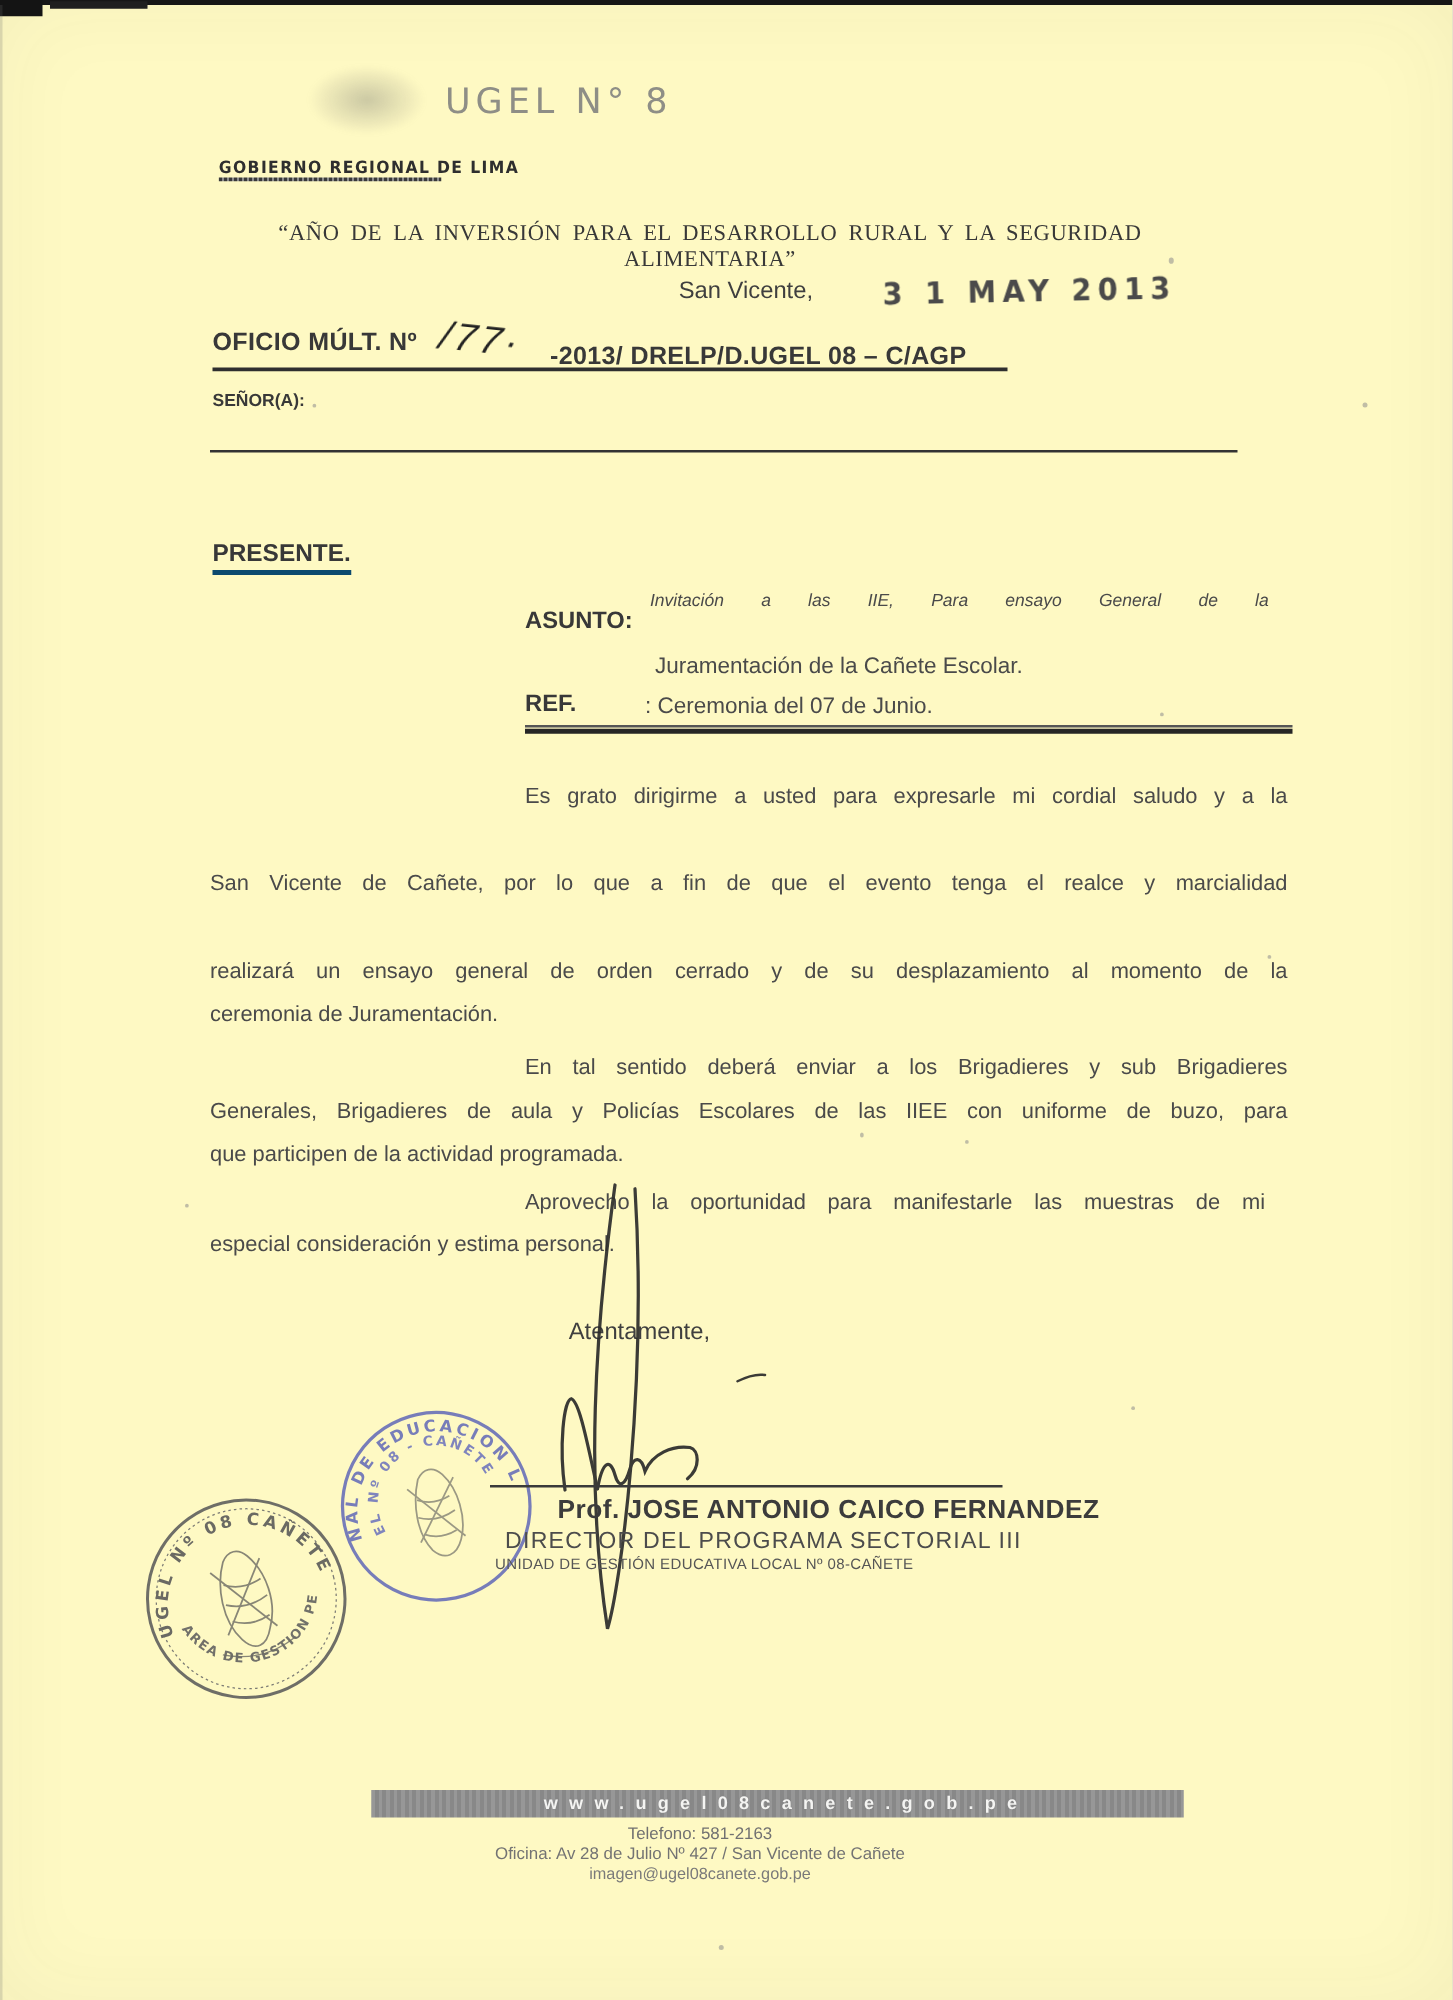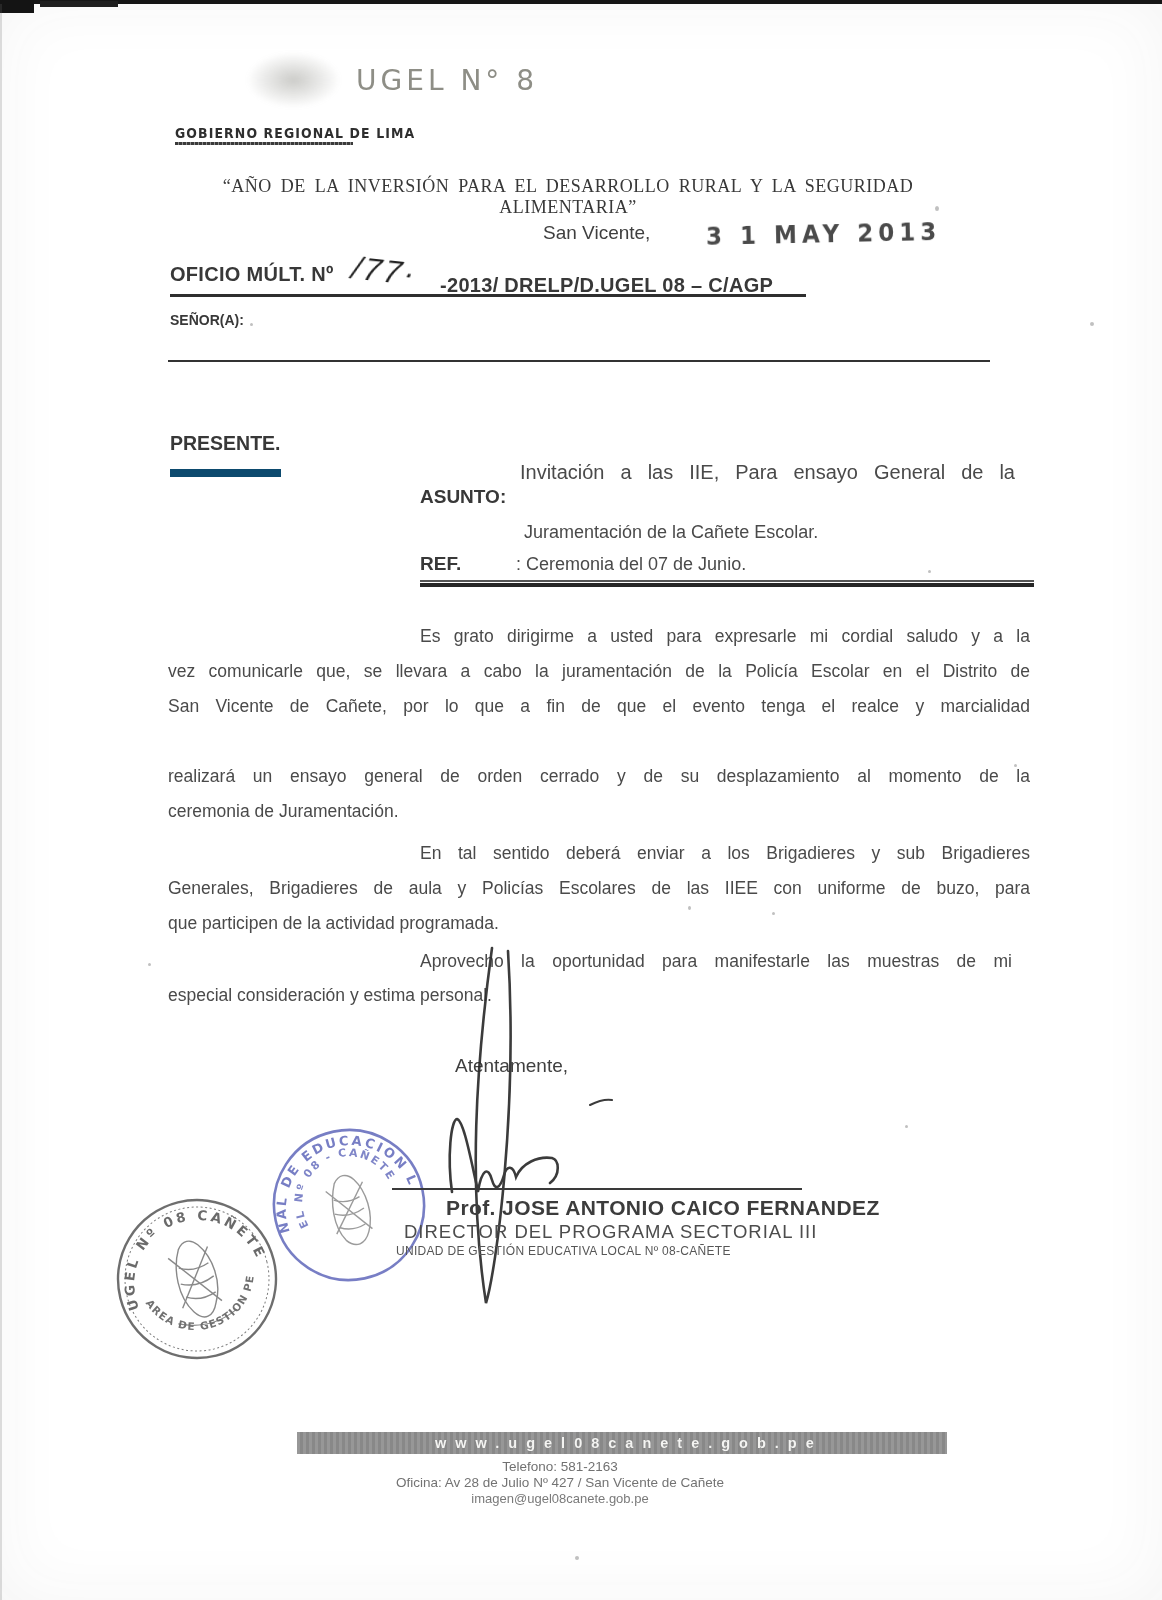--- a/index.html
+++ b/index.html
@@ -1,16 +1,16 @@
 <!DOCTYPE html>
 <html><head>
 <meta charset="utf-8">
 <style>
   html,body{margin:0;padding:0;background:#d9d9d5;}
-  .page{position:relative;width:1162px;height:1600px;margin:0 auto;background:#ffffff;
+  .page{position:relative;width:1162px;height:1600px;margin:0 auto;background:#fef9c3;
         overflow:hidden;font-family:"Liberation Sans",sans-serif;color:#474747;
         box-shadow:inset 0 0 70px rgba(60,60,55,.05);}
   .abs{position:absolute;}
   .line{position:absolute;font-size:17.5px;line-height:1.25;color:#4a4a4a;white-space:nowrap;}
   .jline{position:absolute;font-size:17.5px;line-height:1.25;color:#4a4a4a;
          text-align:justify;text-align-last:justify;white-space:normal;}
   .b{font-weight:bold;color:#383838;}
   .serif{font-family:"Liberation Serif",serif;}
   .speck{position:absolute;background:#8d8d8d;border-radius:50%;opacity:.55;}
   .stampsvg text{font-family:"DejaVu Sans",sans-serif;}
@@ -54,32 +54,31 @@
               font-family:'DejaVu Sans',sans-serif;transform:rotate(-1.2deg) scaleY(1.05);filter:blur(.3px);">3 1 MAY 2013</div>
 
   <div class="abs b" style="left:170px;top:263px;font-size:20px;letter-spacing:.3px;">OFICIO MÚLT. Nº</div>
   <div class="abs" style="left:352px;top:254px;font-size:31px;font-style:italic;color:#222;
               transform:rotate(6deg) skewX(-6deg);letter-spacing:3px;filter:blur(.3px);">/77·</div>
   <div class="abs b" style="left:440px;top:274px;font-size:20px;letter-spacing:.3px;">-2013/ DRELP/D.UGEL 08 – C/AGP</div>
   <div class="abs" style="left:170px;top:294px;width:636px;height:2.5px;background:#2f2f2f;"></div>
 
   <div class="abs b" style="left:170px;top:312px;font-size:14px;">SEÑOR(A):</div>
   <div class="abs" style="left:168px;top:360px;width:822px;height:2px;background:#333;"></div>
-  <div class="abs b" style="left:170px;top:432px;font-size:19.5px;border-bottom:8px solid #0c4a6e;padding-bottom:14px;">PRESENTE.</div>
+  <div class="abs b" style="left:170px;top:432px;font-size:19.5px;border-bottom:4px solid #0c4a6e;padding-bottom:1px;">PRESENTE.</div>
 
   <div class="abs b" style="left:420px;top:486px;font-size:19px;">ASUNTO:</div>
-  <div class="jline" style="left:520px;top:460px;width:495px;font-size:20px;">Invitación a las IIE, Para ensayo General de la</div>
+  <div class="jline" style="left:520px;top:472px;width:495px;font-size:14px;font-style:italic;">Invitación a las IIE, Para ensayo General de la</div>
   <div class="line" style="left:524px;top:521px;font-size:18px;">Juramentación de la Cañete Escolar.</div>
   <div class="abs b" style="left:420px;top:553px;font-size:19px;">REF.</div>
   <div class="line" style="left:516px;top:553px;font-size:18px;">: Ceremonia del 07 de Junio.</div>
   <div class="abs" style="left:420px;top:580px;width:614px;height:1.5px;background:#555;"></div>
   <div class="abs" style="left:420px;top:583px;width:614px;height:4px;background:#262626;"></div>
 
   <div class="jline" style="left:420px;top:626px;width:610px;">Es grato dirigirme a usted para expresarle mi cordial saludo y a la</div>
-  <div class="jline" style="left:168px;top:661px;width:862px;">vez comunicarle que, se llevara a cabo la juramentación de la Policía Escolar en el Distrito de</div>
   <div class="jline" style="left:168px;top:696px;width:862px;">San Vicente de Cañete, por lo que a fin de que el evento tenga el realce y marcialidad</div>
   <div class="jline" style="left:168px;top:766px;width:862px;">realizará un ensayo general  de orden cerrado y de  su desplazamiento al momento de la</div>
   <div class="line" style="left:168px;top:801px;">ceremonia de Juramentación.</div>
 
   <div class="jline" style="left:420px;top:843px;width:610px;">En tal sentido deberá enviar a los Brigadieres y sub Brigadieres</div>
   <div class="jline" style="left:168px;top:878px;width:862px;">Generales, Brigadieres de aula y Policías Escolares de las IIEE  con uniforme de buzo, para</div>
   <div class="line" style="left:168px;top:913px;">que participen de la actividad programada.</div>
 
   <div class="jline" style="left:420px;top:951px;width:592px;">Aprovecho la oportunidad para manifestarle las muestras de mi</div>
   <div class="line" style="left:168px;top:985px;">especial consideración y estima personal.</div>

